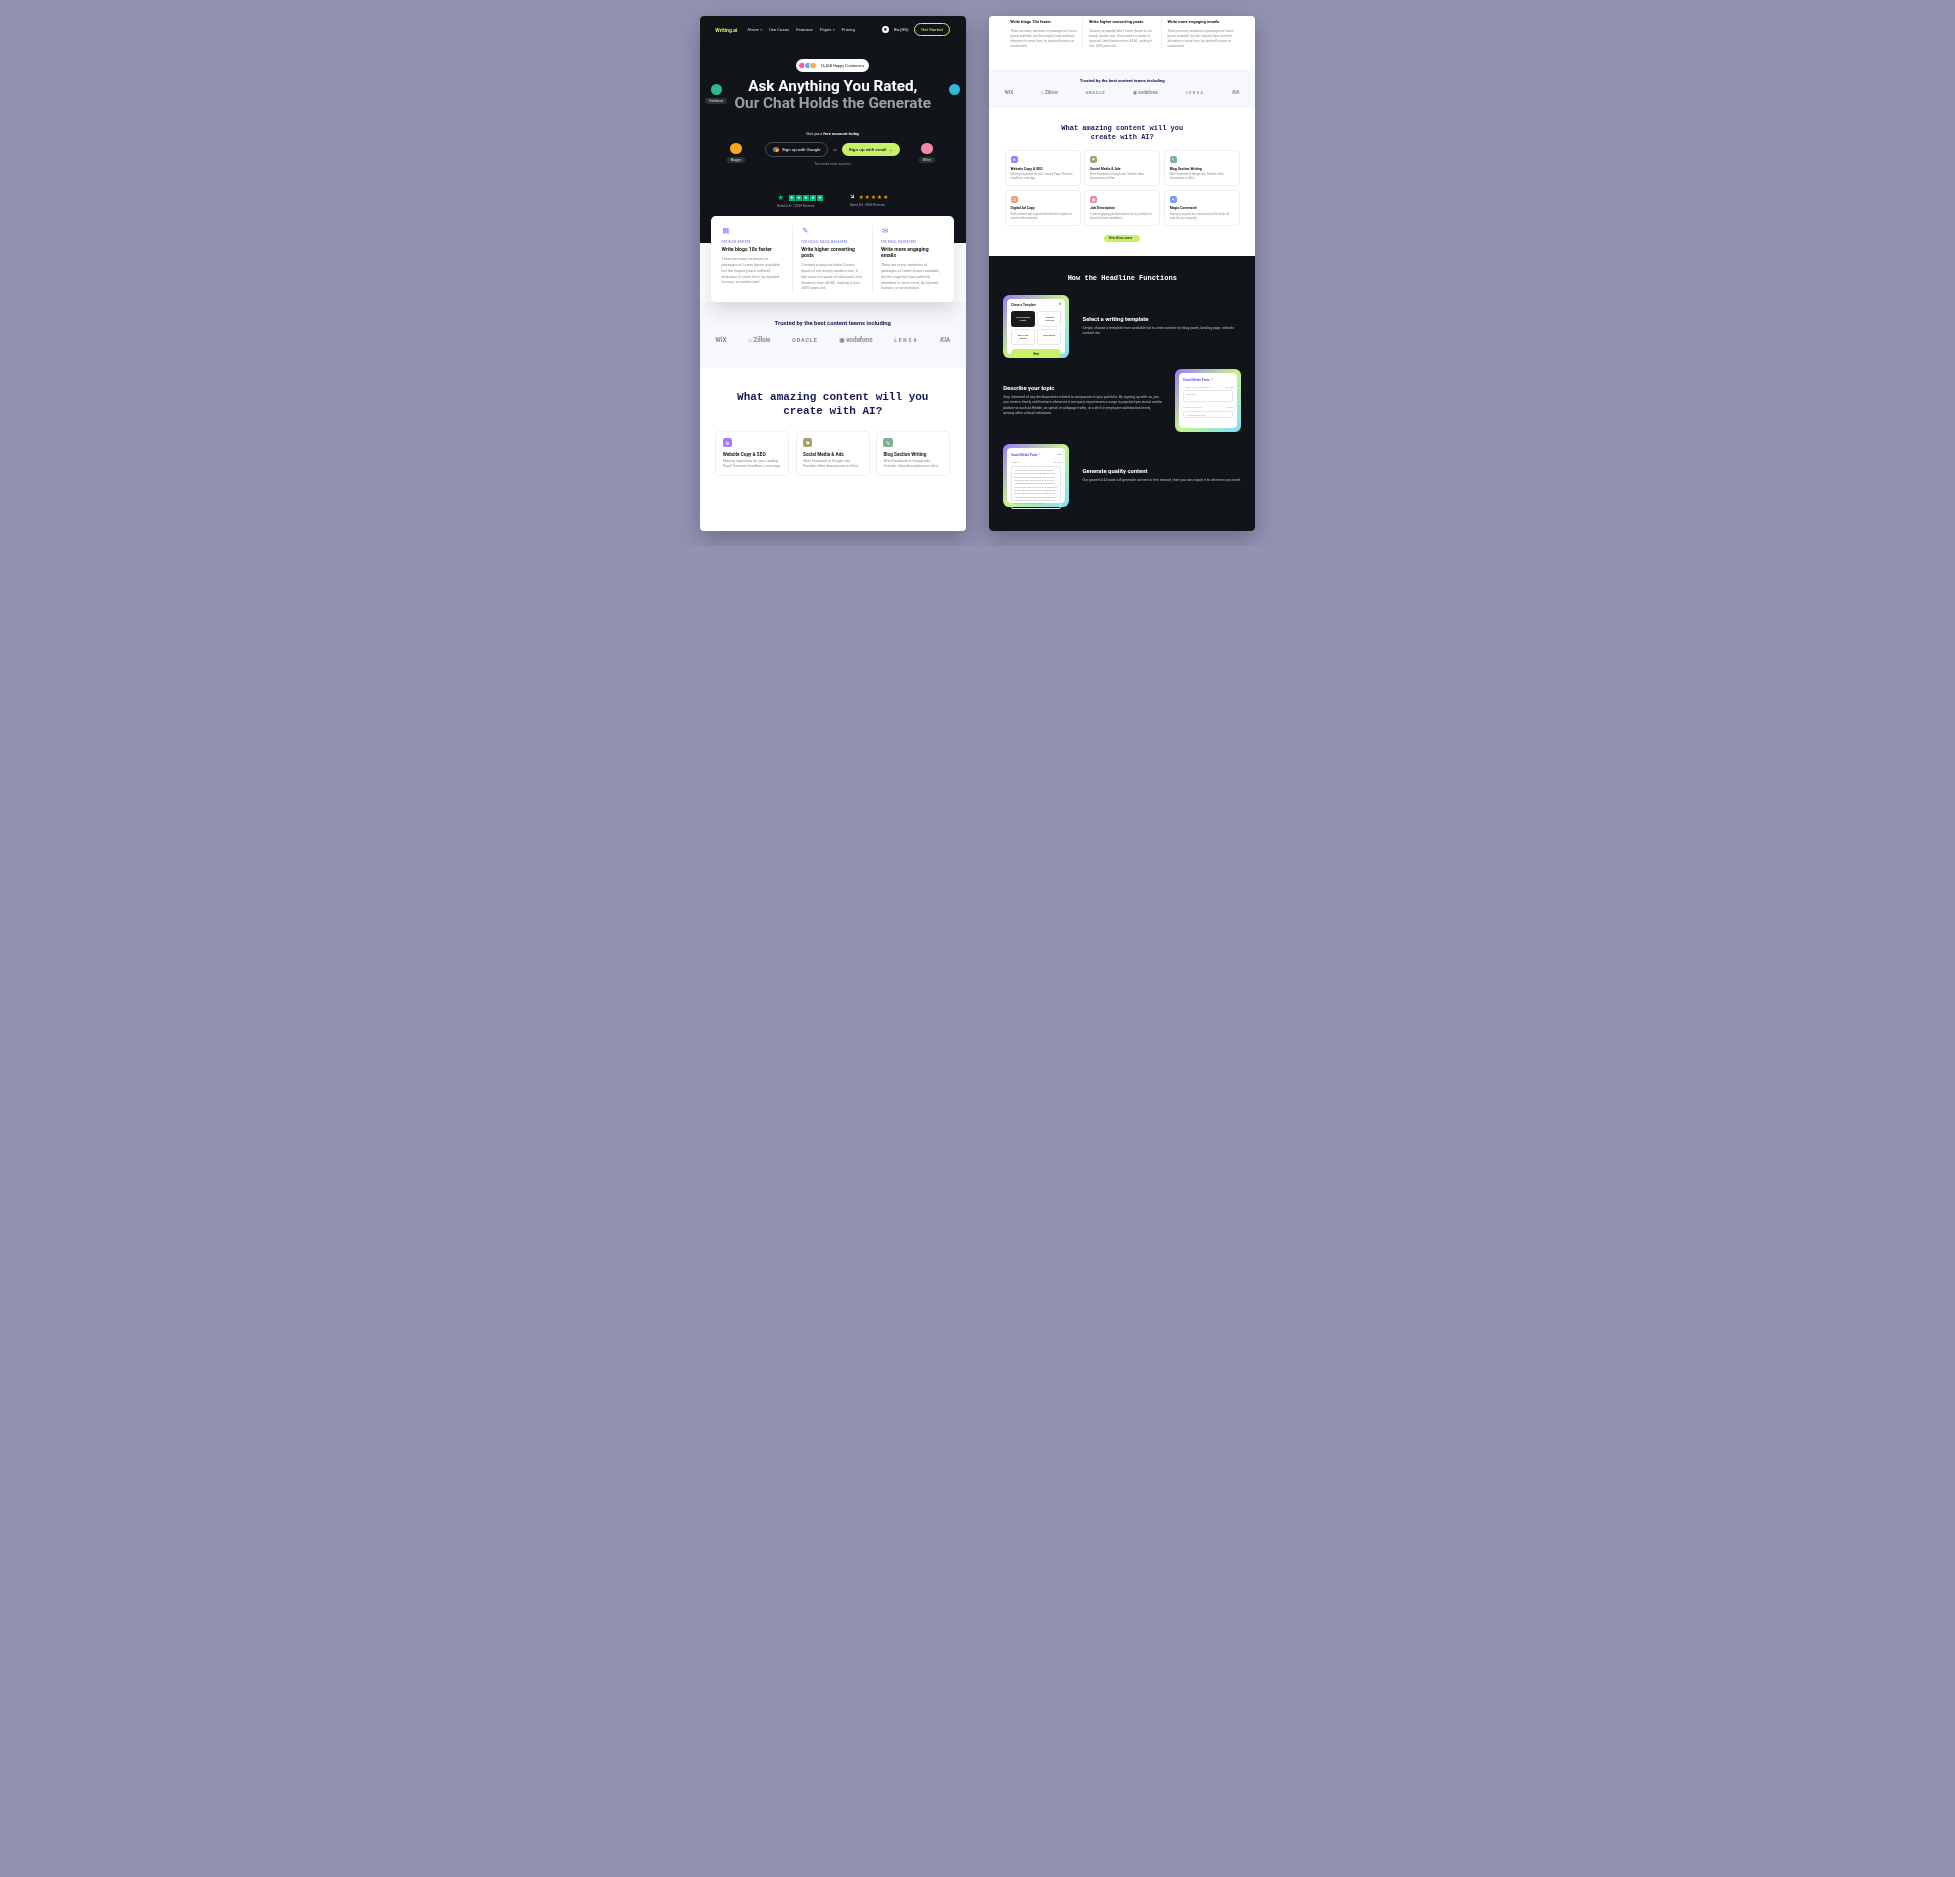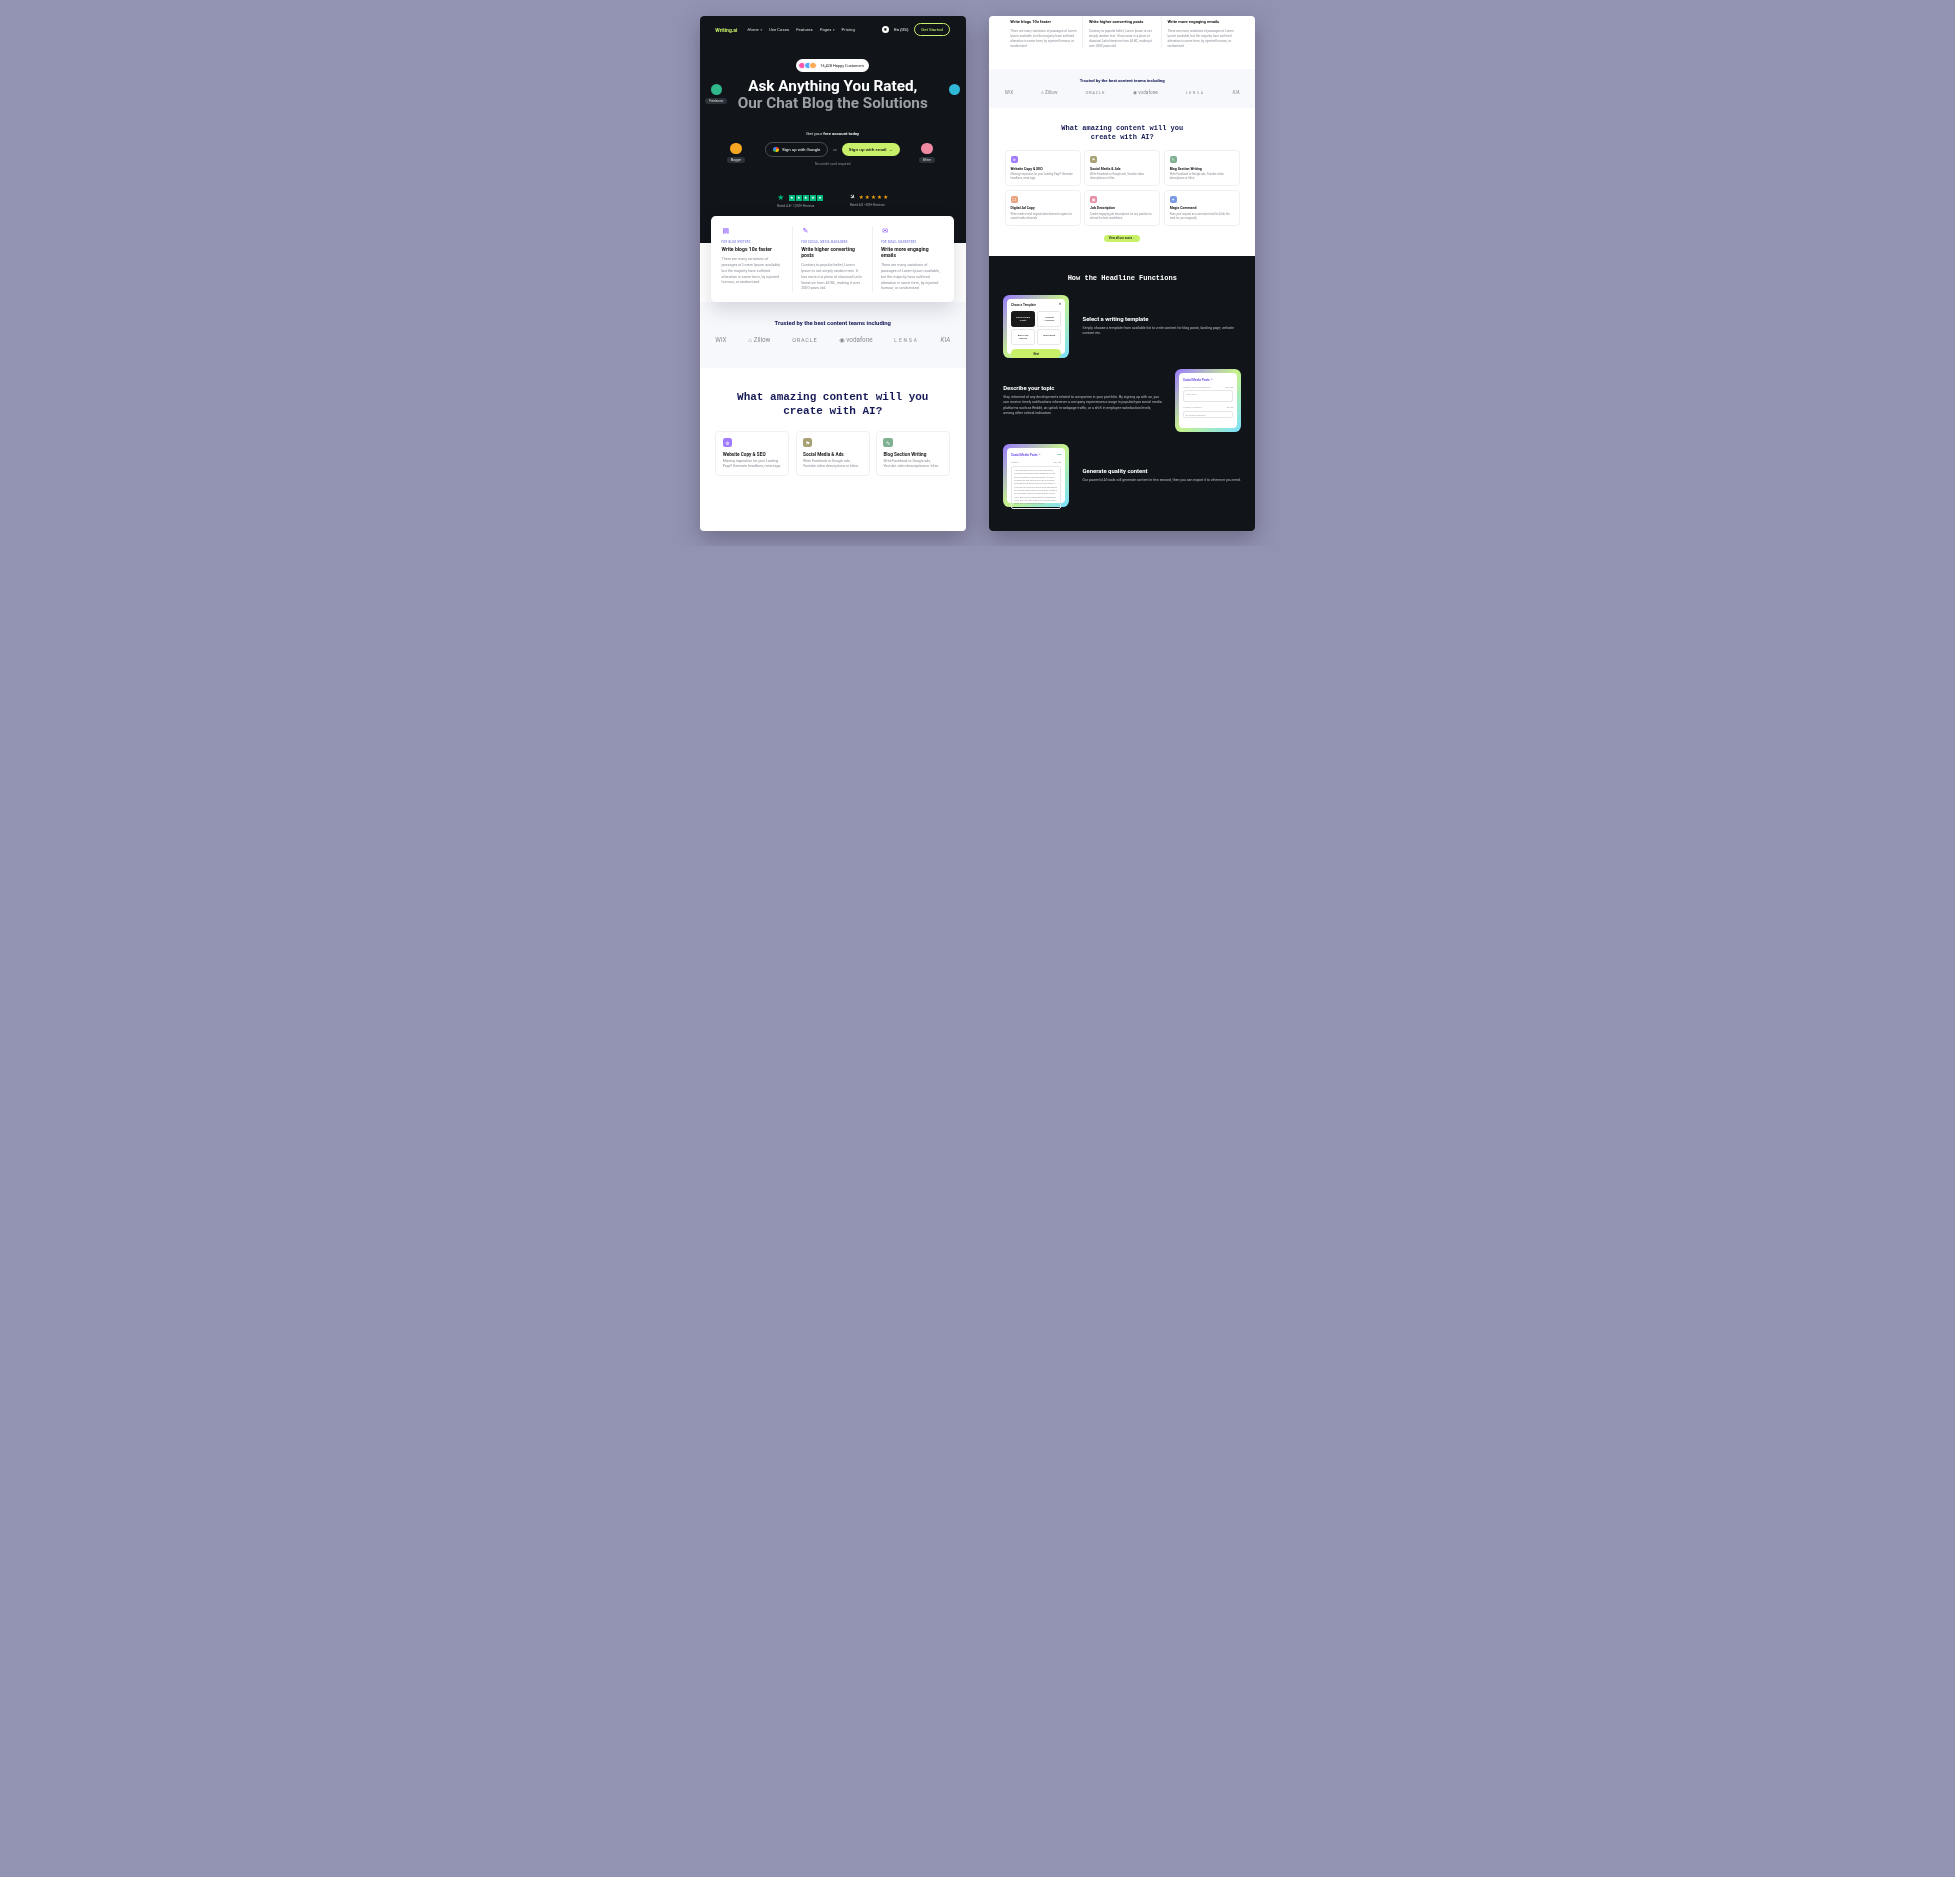--- a/index.html
+++ b/index.html
@@ -73,21 +73,21 @@
 }
 .feature-card .col { flex: 1; padding: 0 7.8px; border-right: 0.4px solid #eef0f4; }
 .feature-card .col:last-child { border-right: none; }
 .feature-card .ico { width: 8.6px; height: 8.6px; display: grid; place-items: center; color: #8247ff; font-size: 7px; margin-bottom: 5.5px; }
 .eyebrow { color: #8a8fe8; font-size: 2.7px; letter-spacing: 0.3px; font-weight: 600; }
 .feat-title { font-size: 5.1px; font-weight: 700; color: #1a1a1a; margin-top: 1.6px; }
 .feat-body { font-size: 3.7px; color: #8a8f98; line-height: 1.55; margin-top: 5.5px; }
 
 .light { background: #f7f8fc; padding: 18px 15.6px 23.5px; color: #0f1033; }
 .light-title { font-weight: 700; font-size: 5.9px; color: #161a56; text-align: center; }
-.logos { display: flex; justify-content: space-between; align-items: center; margin-top: 10.2px; color: #727680; font-weight: 400; }
+.logos { display: flex; justify-content: space-between; align-items: center; margin-top: 10.2px; color: #727680; font-weight: 700; }
 .logos span { font-size: 6.3px; letter-spacing: 0; opacity: .85; }
 .logos .oracle { letter-spacing: 0.8px; font-size: 5.5px; }
 .logos .lensa { letter-spacing: 2px; font-size: 4.7px; }
 
 .sec-h2 { font-size: 11px; font-weight: 700; color: #161a56; text-align: center; line-height: 1.25; font-family: Liberation Mono, monospace; }
 .usecases-sec { padding: 23.5px 15.6px 15.6px; }
 .uc-grid { display: grid; grid-template-columns: repeat(3,1fr); gap: 6.3px; margin-top: 11.7px; }
 .uc-card { background: #fff; border: 0.4px solid #eef0f4; border-radius: 3.9px; padding: 6.3px; }
 .uc-ico { width: 9.4px; height: 9.4px; border-radius: 2.3px; display: grid; place-items: center; color: #fff; font-size: 5.1px; }
 .uc-ico.purple { background: #a07aff; }
@@ -188,21 +188,21 @@
       <div class="pill-customers">
         <span class="avatars">
             <i style="background:#f5a"></i>
             <i style="background:#5af"></i>
             <i style="background:#fa5"></i>
           </span>
         <span>16,428 Happy Customers</span>
       </div>
       <div class="h1">
         <div>Ask Anything You Rated,</div>
-        <div class="h1-sub">Our Chat Blog the Solutions</div>
+        <div class="h1-sub">Our Chat Holds the Generate</div>
       </div>
       <div class="sub"><span>Get your </span><b>free account today</b></div>
       <div class="signup-row">
         <button class="btn-outline">
             <span class="g-dot"></span>
             <span>Sign up with Google</span>
           </button>
         <span class="or">or</span>
         <button class="btn-primary">
             <span>Sign up with email</span>

